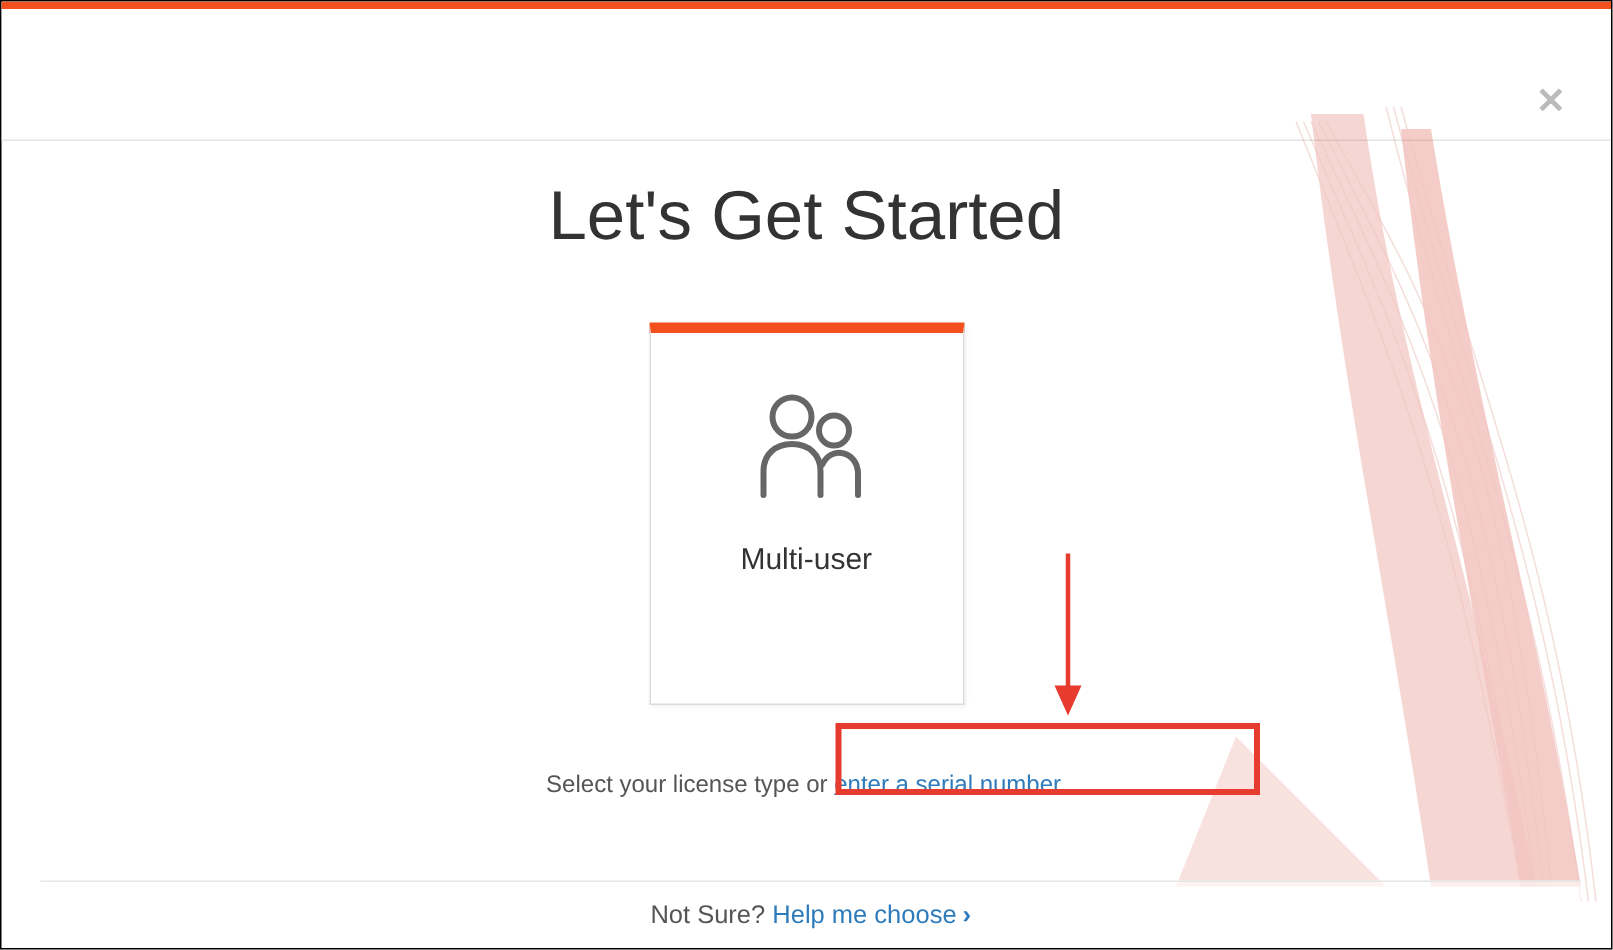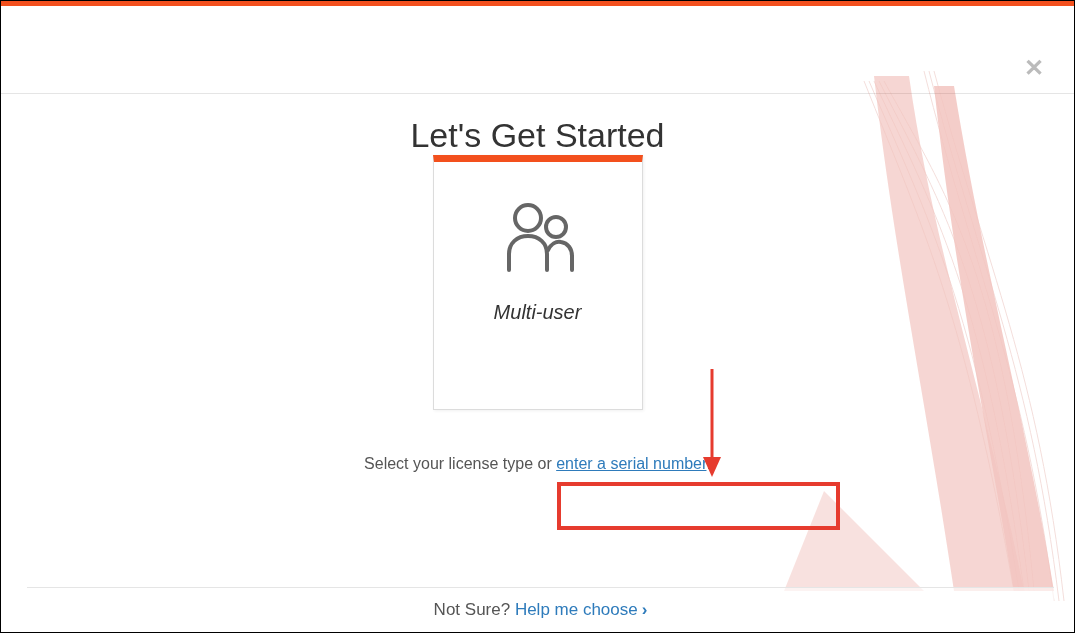--- a/index.html
+++ b/index.html
@@ -42,35 +42,35 @@
       opacity: 0.30;
       z-index: 0;
     }
     .content {
       position: relative;
       z-index: 2;
       padding-top: 115px;
       text-align: center;
     }
     .title {
-      font-size: 34px;
+      font-size: 46px;
       font-weight: 400;
       color: #333;
+      margin-bottom: 45px;
     }
     .card {
       display: inline-block;
       width: 210px;
       height: 255px;
       border: 1px solid #dcdcdc;
       border-top: 7px solid #f3501d;
       background: #fff;
       cursor: pointer;
       box-shadow: 1px 1px 3px rgba(0,0,0,0.06);
       padding-top: 38px;
-      font-style: italic;
     }
     .card-icon {
       margin-bottom: 22px;
     }
     .card-label {
       font-size: 20px;
       color: #333;
       font-weight: 400;
     }
     .prompt-row {

